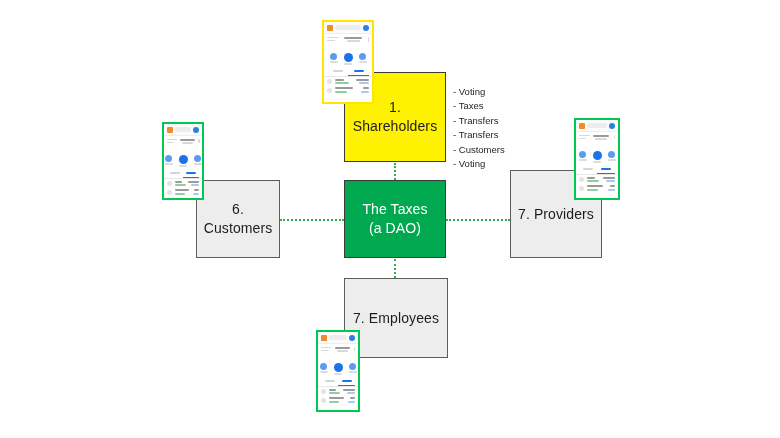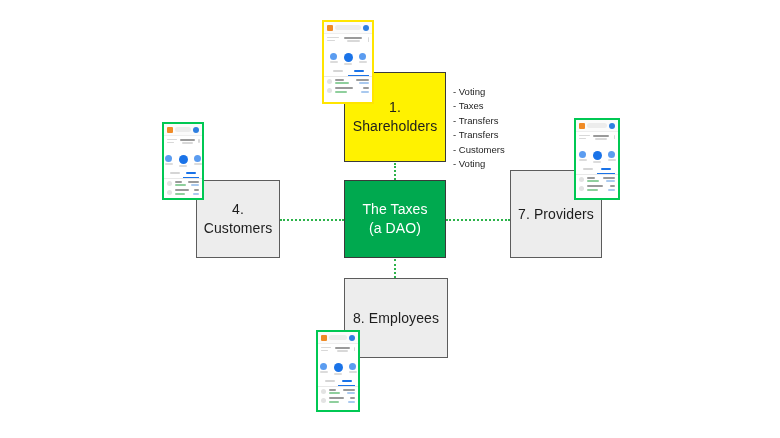--- a/index.html
+++ b/index.html
@@ -228,29 +228,29 @@
   <div class="node node-top" style="left:344px; top:72px; width:102px; height:90px;">
     <span class="node-label">1. Shareholders</span>
   </div>
 
   <div class="node node-center" style="left:344px; top:180px; width:102px; height:78px;">
     <span class="node-label">The Taxes
 (a DAO)</span>
   </div>
 
   <div class="node node-gray" style="left:196px; top:180px; width:84px; height:78px;">
-    <span class="node-label">4. Customers</span>
+    <span class="node-label">6. Customers</span>
   </div>
 
   <div class="node node-gray" style="left:510px; top:170px; width:92px; height:88px;">
     <span class="node-label">7. Providers</span>
   </div>
 
   <div class="node node-gray" style="left:344px; top:278px; width:104px; height:80px;">
-    <span class="node-label">8. Employees</span>
+    <span class="node-label">7. Employees</span>
   </div>
 
   <div class="bullets" style="left:453px; top:85px;">
     <div>- Voting</div>
     <div>- Taxes</div>
     <div>- Transfers</div>
     <div>- Transfers</div>
     <div>- Customers</div>
     <div>- Voting</div>
   </div>

